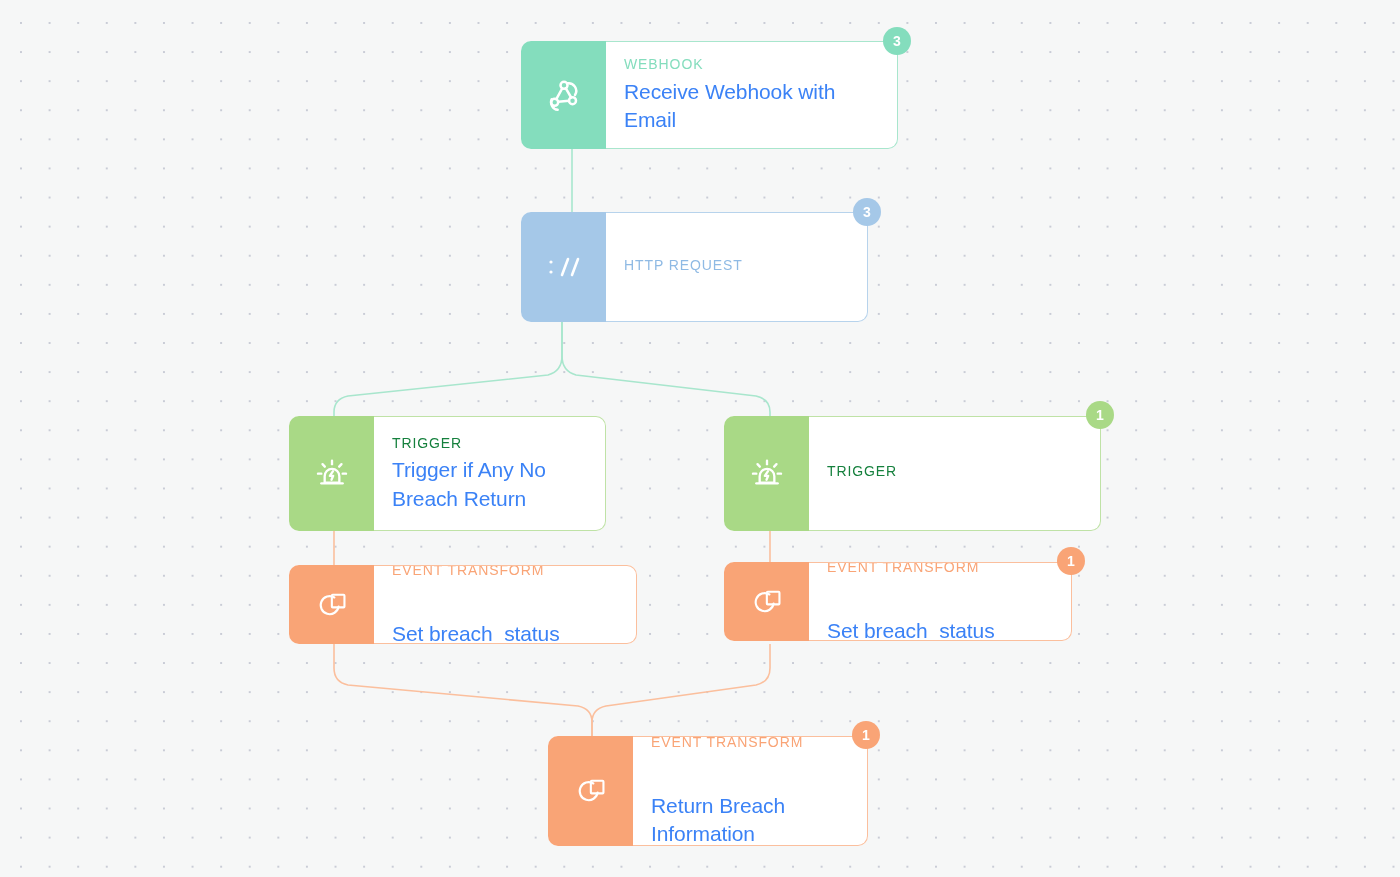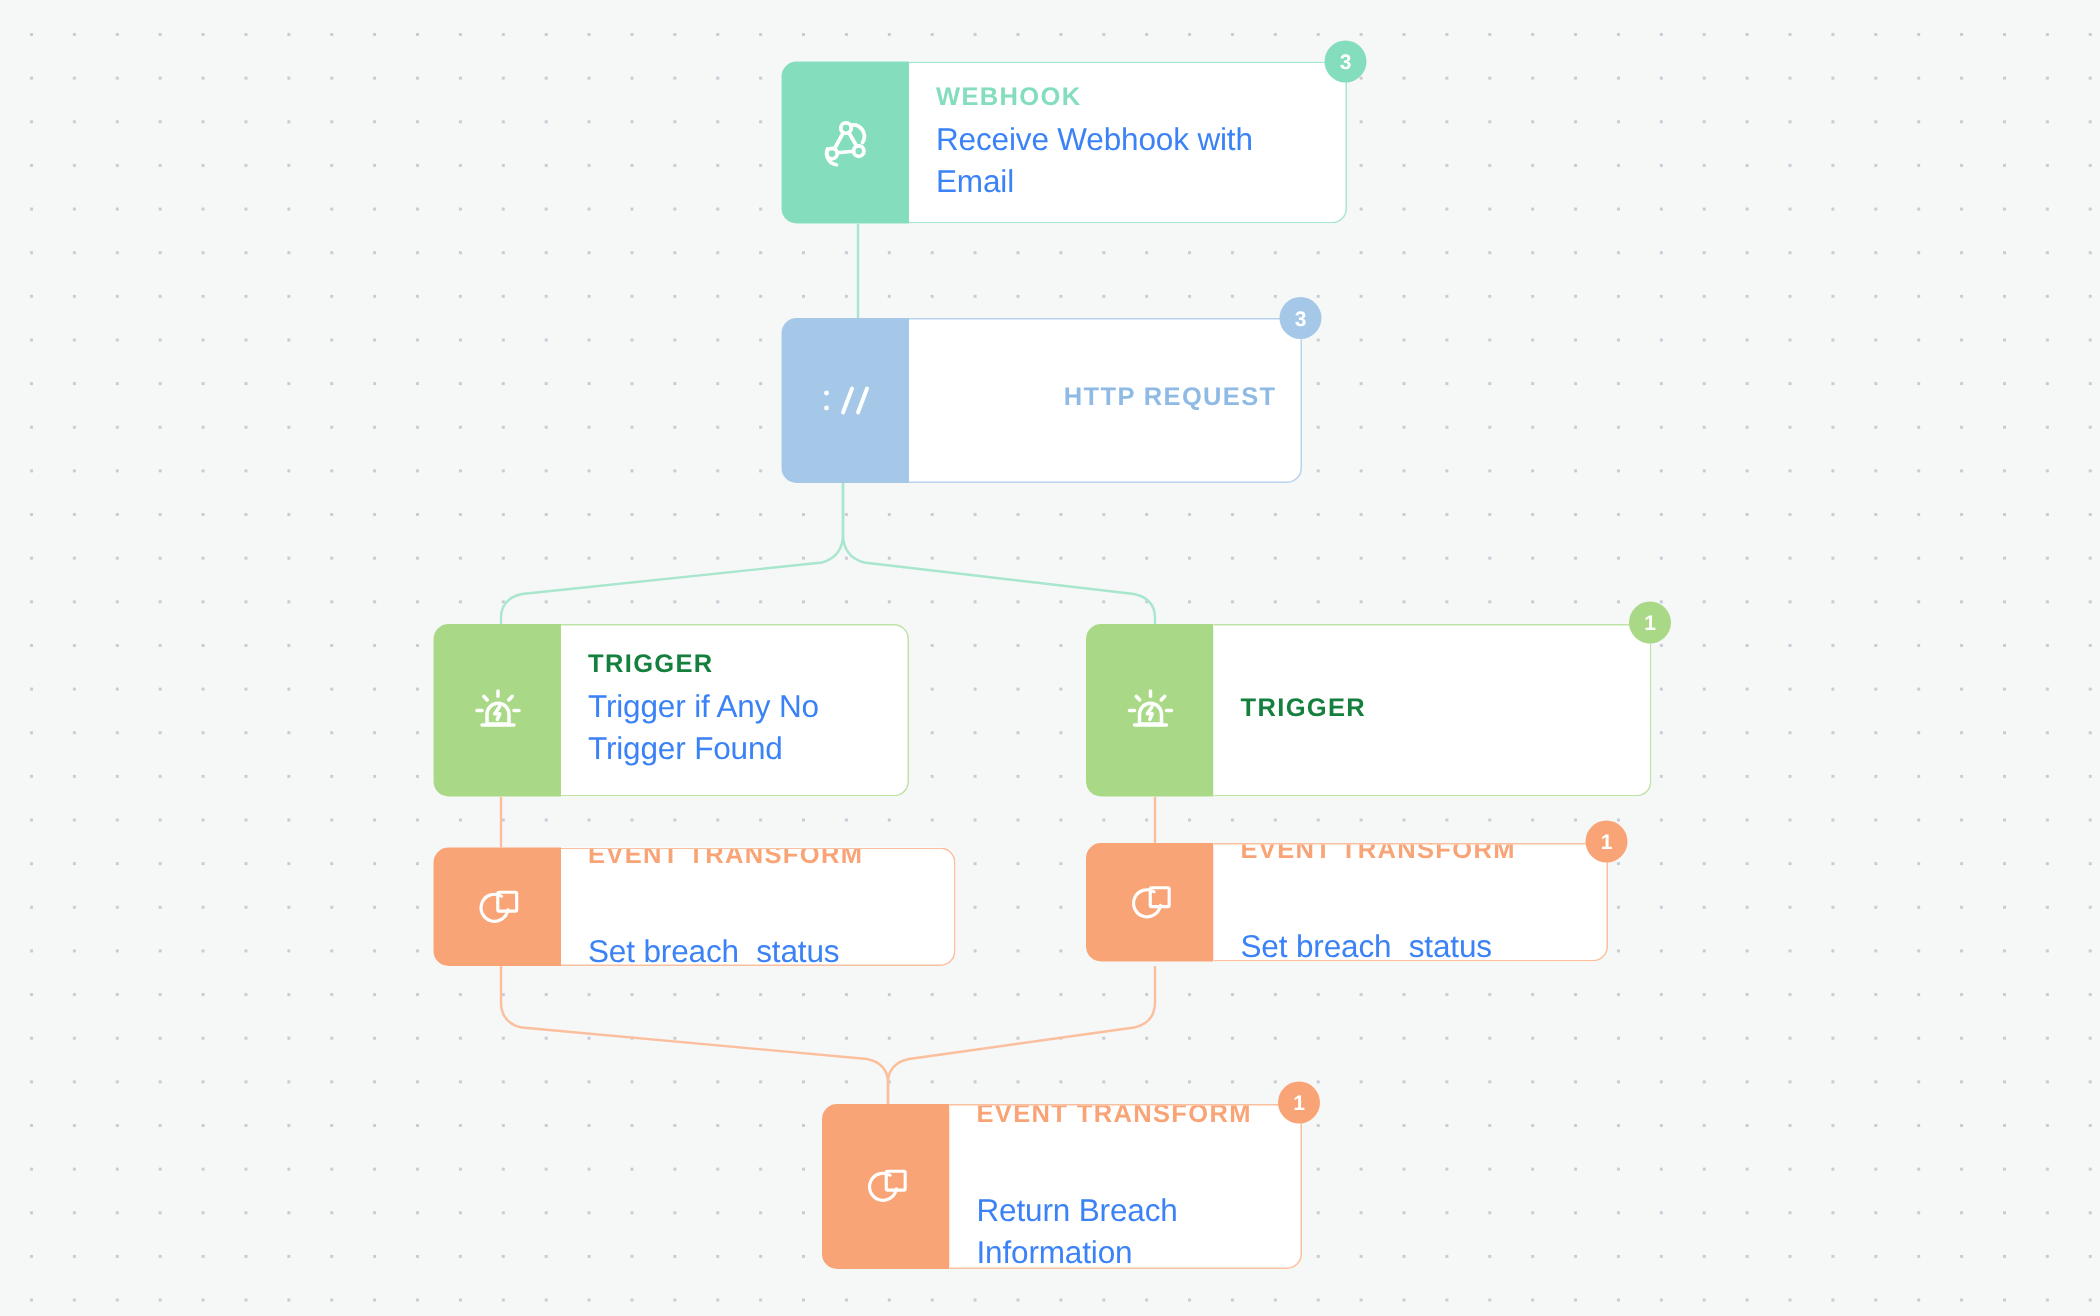--- a/index.html
+++ b/index.html
@@ -62,41 +62,41 @@
     border-width: 1px 1px 1px 0;
     border-radius: 0 10px 10px 0;
     box-sizing: border-box;
     padding: 14px 16px 12px 18px;
     display: flex;
     flex-direction: column;
     justify-content: center;
     overflow: hidden;
   }
   .node-kicker {
-    font-size: 17px;
-    font-weight: bold;
+    font-size: 14px;
+    font-weight: normal;
     letter-spacing: 0.9px;
     line-height: 1.1;
     margin-bottom: 5px;
     white-space: nowrap;
   }
   .node-title {
     font-size: 21px;
     line-height: 1.35;
     color: #3b82f6;
     letter-spacing: -0.1px;
   }
 
   
   .type-webhook  .node-icon { background: #84ddbd; }
   .type-webhook  .node-body { border-color: #a8e6cd; }
   .type-webhook  .node-kicker { color: #84ddbd; }
 
   .type-http     .node-icon { background: #a5c8e8; }
-  .type-http     .node-body { border-color: #b7d3ec; text-align: right; }
+  .type-http     .node-body { border-color: #b7d3ec; }
   .type-http     .node-kicker { color: #8fbae4; }
 
   .type-trigger  .node-icon { background: #a9d986; }
   .type-trigger  .node-body { border-color: #bfe2a6; }
   .type-trigger  .node-kicker { color: #15803d; }
 
   .type-transform .node-icon { background: #f9a476; }
   .type-transform .node-body { border-color: #fbbf9d; gap: 36px; }
   .type-transform .node-kicker { color: #f9a476; }
 
@@ -200,21 +200,21 @@
         <path d="M12 4.0 v2.1"></path>
         <path d="M6.3 6.1 L7.7 7.6"></path>
         <path d="M17.7 6.1 L16.3 7.6"></path>
         <path d="M3.6 11.8 h2.0"></path>
         <path d="M18.4 11.8 h2.0"></path>
         <path d="M12.6 10.3 l-1.9 2.8 h2.0 l-1.0 2.3"></path>
       </svg>
     </div>
     <div class="node-body">
       <div class="node-kicker">TRIGGER</div>
-      <div class="node-title">Trigger if Any No Trigger Found</div>
+      <div class="node-title">Trigger if Any No Breach Return</div>
     </div>
   </div>
 
   <div class="node type-trigger" style="left:724px; top:416px; width:377px; height:115px;">
     <div class="node-icon">
       <svg class="icon-svg" width="40" height="40" viewBox="0 0 24 24" fill="none" stroke="#ffffff" stroke-width="1.4" stroke-linecap="round" stroke-linejoin="round">
         <path d="M7.6 17.2 v-3.9 a4.4 4.4 0 0 1 8.8 0 v3.9 z"></path>
         <path d="M5.6 17.6 h12.8"></path>
         <path d="M12 4.0 v2.1"></path>
         <path d="M6.3 6.1 L7.7 7.6"></path>

